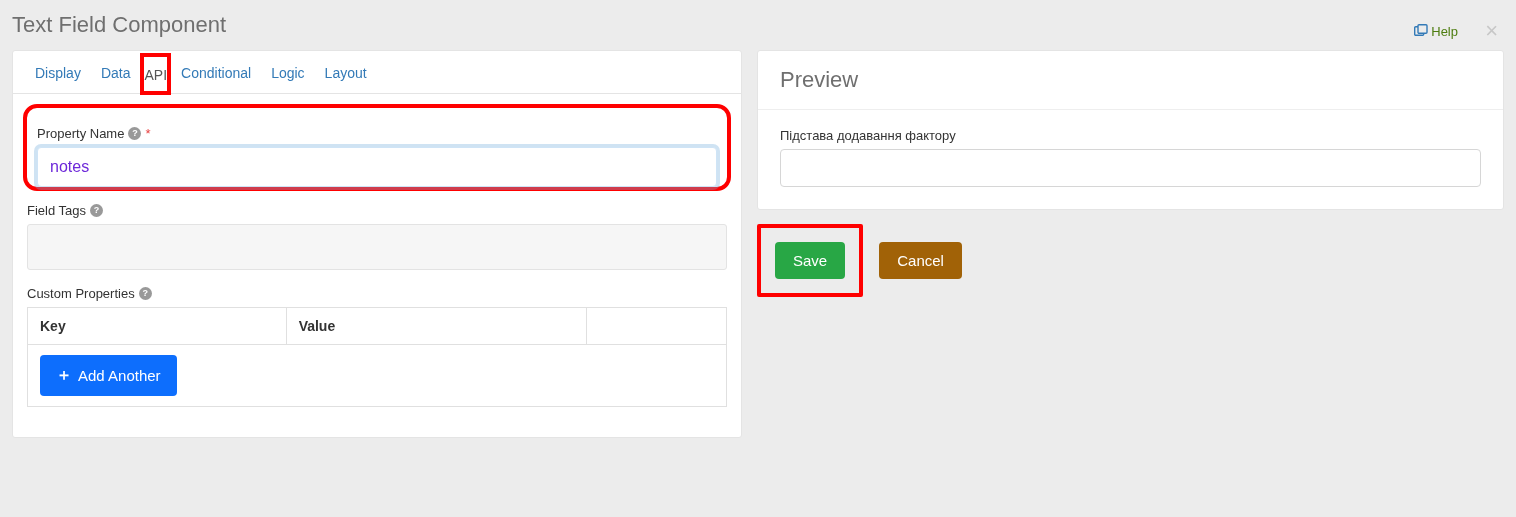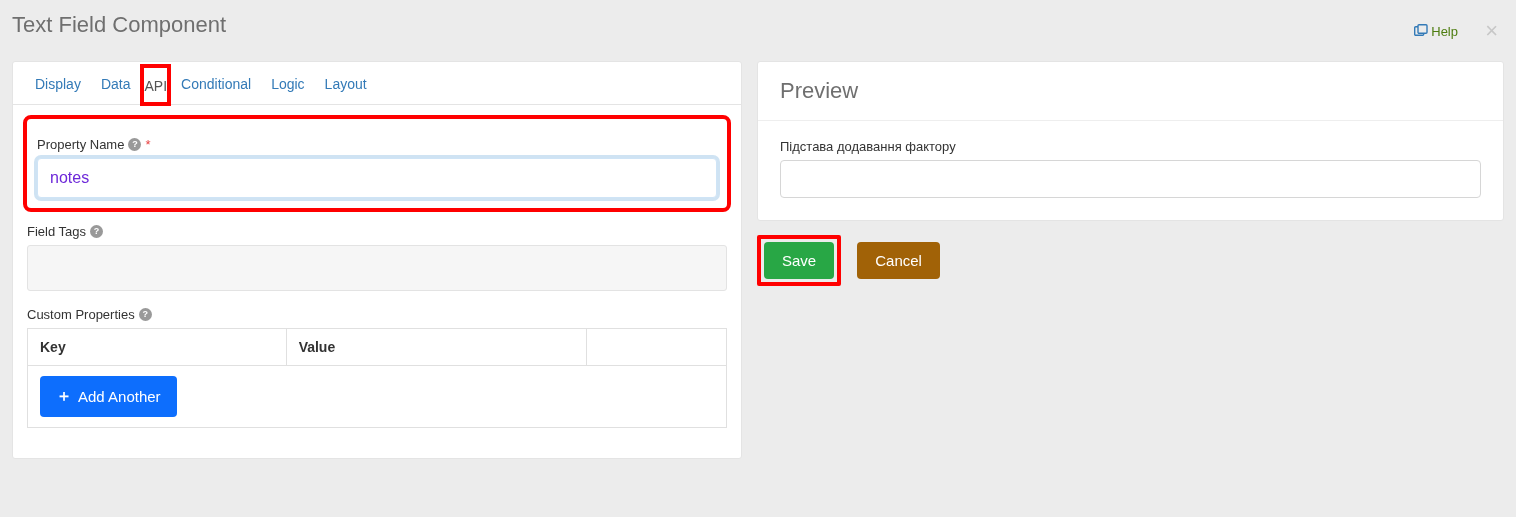--- a/index.html
+++ b/index.html
@@ -9,21 +9,21 @@
       padding: 12px;
       color: #333;
     }
     .modal {
       position: relative;
     }
     .modal-title {
       font-size: 22px;
       color: #6f6f6f;
       font-weight: 400;
-      margin-bottom: 23px;
+      margin-bottom: 12px;
     }
     .help-link {
       position: absolute;
       top: 12px;
       right: 46px;
       color: #4d7c0f;
       font-size: 13px;
       text-decoration: none;
       display: inline-flex;
       align-items: center;
@@ -107,23 +107,23 @@
       border: 1px solid #cfe4f6;
       border-radius: 4px;
       outline: none;
       color:#6d28d9;
     }
     .text-input.focused {
       box-shadow: 0 0 0 3px rgba(118,176,222,0.35);
     }
     .big-highlight {
       border: 4px solid #ff0000;
-      padding: 18px 10px 10px;
+      padding: 18px 10px 0;
       margin: -4px -4px 12px;
-      border-radius: 8px;
+      border-radius: 14px;
     }
     .tag-box {
       width: 100%;
       min-height: 46px;
       background: #f6f6f6;
       border: 1px solid #e3e3e3;
       border-radius: 3px;
     }
     
     .cp-table {
@@ -193,21 +193,21 @@
       border: none;
       padding: 10px 18px;
       font-size: 15px;
       border-radius: 4px;
       color: #fff;
       cursor: pointer;
     }
     .btn-save { background:#28a745; }
     .save-highlight {
       border: 4px solid #ff0000;
-      padding: 3px;
+      padding: 14px;
       display:inline-block;
       border-radius:2px;
     }
     .btn-cancel { background:#a16207; }
     .btn-remove { background:#dc4c57; }
     .window-icon {
       display:inline-block;
     }
   </style>
 </head>

